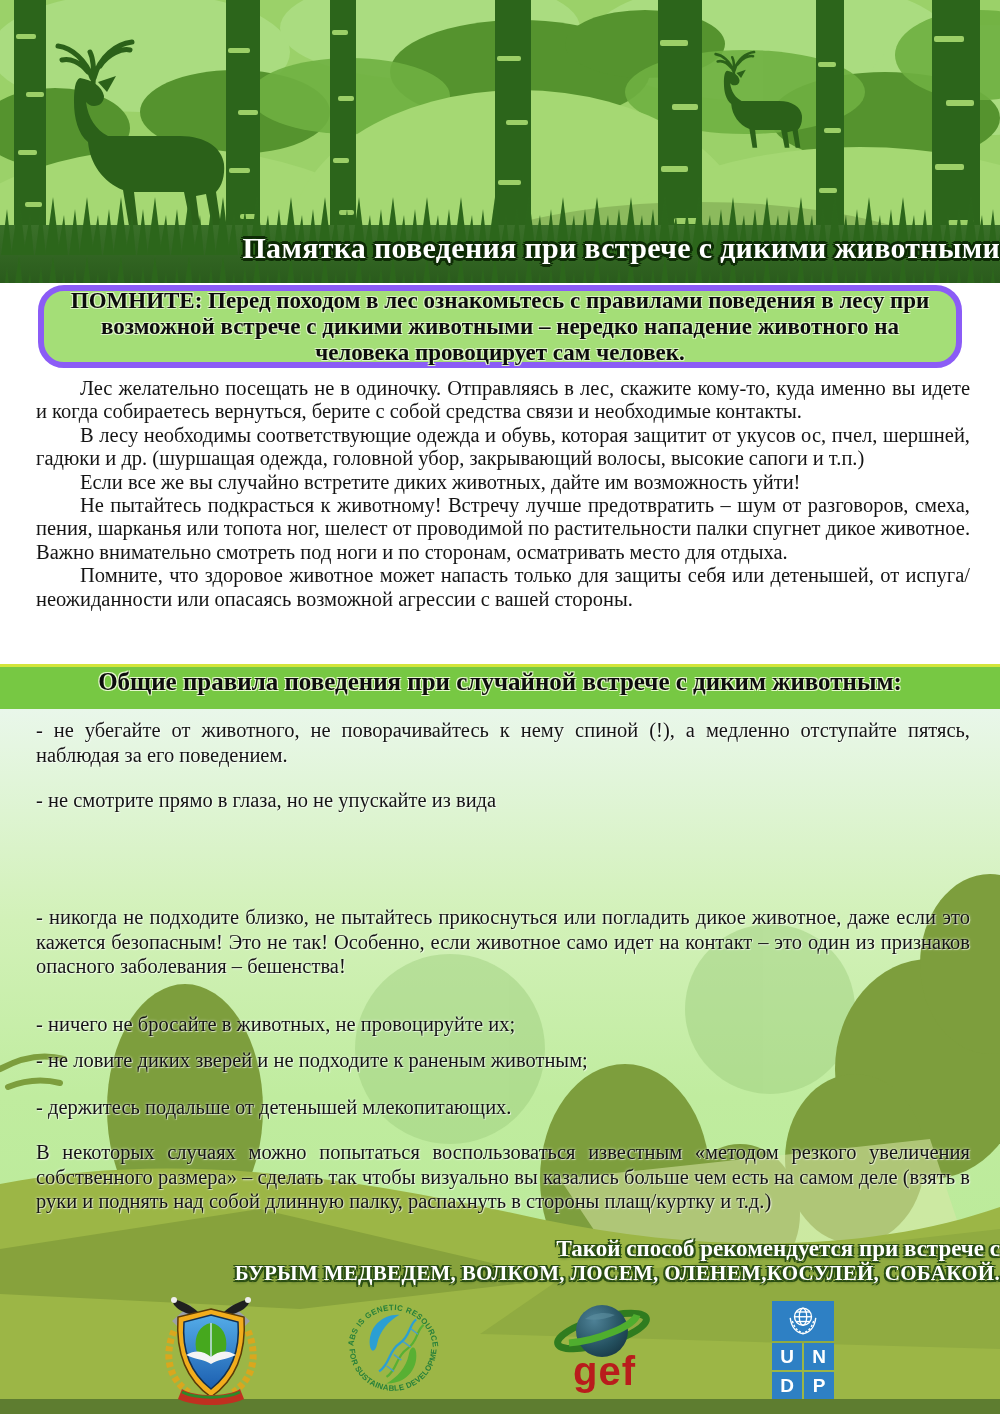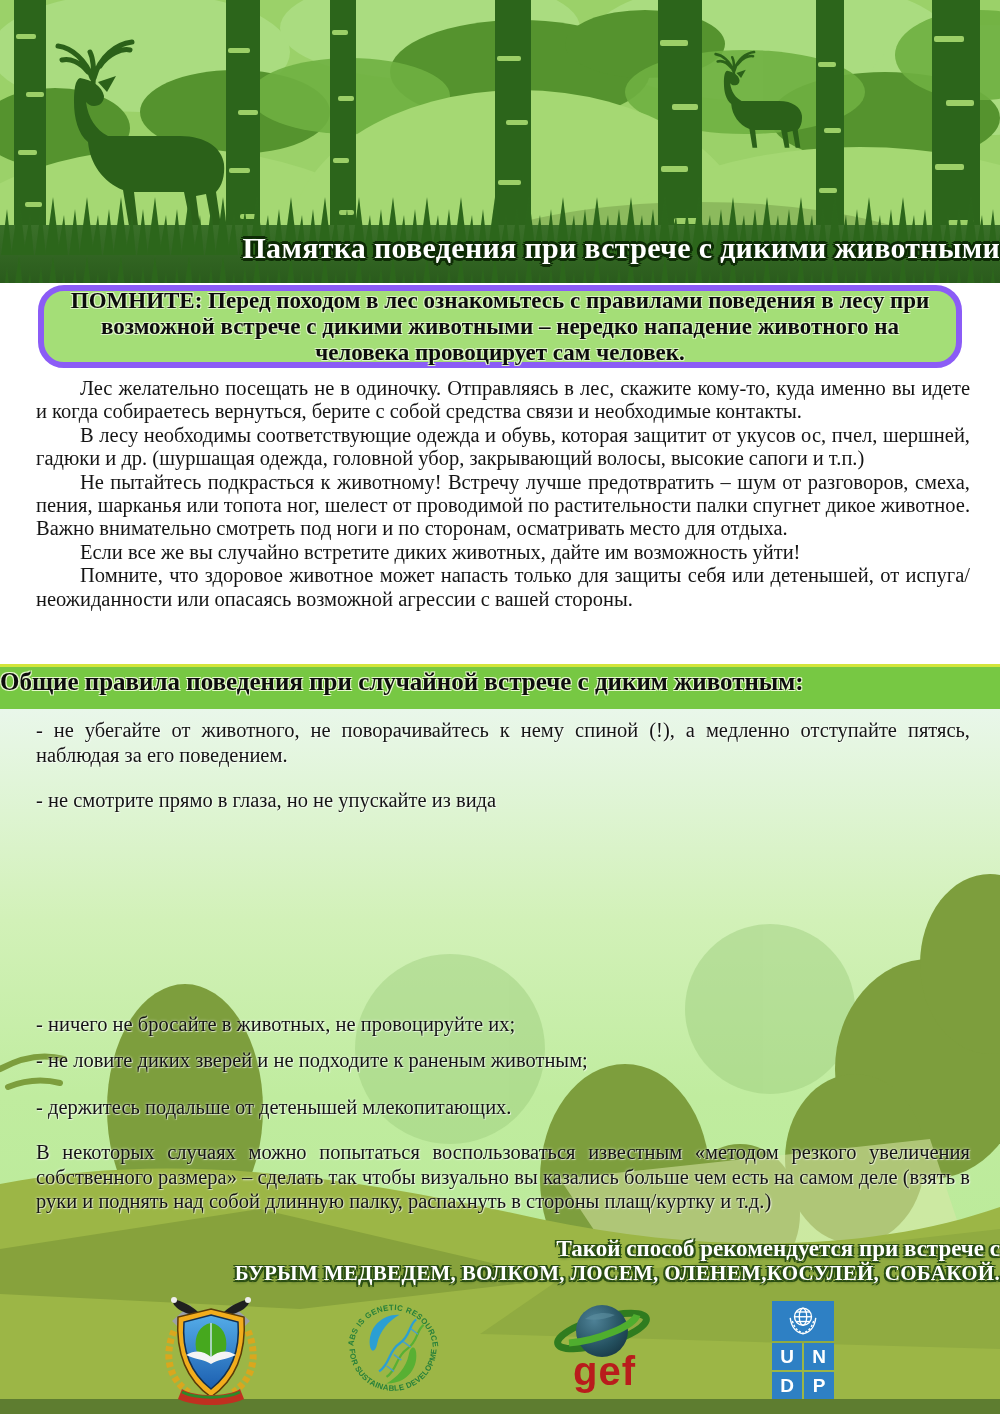--- a/index.html
+++ b/index.html
@@ -29,21 +29,21 @@
 
   
   .intro { top:377px; left:0; width:1000px; padding:0 30px 0 36px;
            font-size:20.5px; line-height:23.4px; color:#141414; }
   .intro p { text-indent:44px; text-align:justify; }
 
   
   .rules-band {
     top:664px; left:0; width:1000px; height:45px;
     background:#77c843; border-top:3px solid #d3e53a;
-    font-size:25px; font-weight:bold; color:#0d0d0d; padding-top:1px;
+    text-align:center; font-size:25px; font-weight:bold; color:#0d0d0d; padding-top:1px;
     text-shadow:-1px -1px 0 #e6f8cd, 1px -1px 0 #e6f8cd, -1px 1px 0 #e6f8cd, 1px 1px 0 #e6f8cd;
   }
 
   
   .lower { top:709px; left:0; width:1000px; height:705px; }
   .lower-art { top:0; left:0; width:1000px; height:705px; display:block; }
   .litem { position:absolute; left:36px; right:30px;
            font-size:20.5px; line-height:24.5px; color:#141414; text-align:justify;
            text-shadow:0 0 3px rgba(255,255,255,.85), 1px 1px 0 rgba(255,255,255,.55); }
   .r1 { top:9px; }  .r2 { top:79px; }  .r3 { top:126px; } .r4 { top:196px; }
@@ -165,22 +165,22 @@
 
   <div class="abs page-title">Памятка поведения при встрече с дикими животными</div>
 
   <div class="abs remember">
     <span>ПОМНИТЕ: Перед походом в лес ознакомьтесь с правилами поведения в лесу при возможной встрече с дикими животными – нередко нападение животного на человека провоцирует сам человек.</span>
   </div>
 
   <div class="abs intro">
     <p>Лес желательно посещать не в одиночку. Отправляясь в лес, скажите кому-то, куда именно вы идете и когда собираетесь вернуться, берите с собой средства связи и необходимые контакты.</p>
     <p>В лесу необходимы соответствующие одежда и обувь, которая защитит от укусов ос, пчел, шершней, гадюки и др. (шуршащая одежда, головной убор, закрывающий волосы, высокие сапоги и т.п.)</p>
+    <p>Если все же вы случайно встретите диких животных, дайте им возможность уйти!</p>
     <p>Не пытайтесь подкрасться к животному! Встречу лучше предотвратить – шум от разговоров, смеха, пения, шарканья или топота ног, шелест от проводимой по растительности палки спугнет дикое животное. Важно внимательно смотреть под ноги и по сторонам, осматривать место для отдыха.</p>
-    <p>Если все же вы случайно встретите диких животных, дайте им возможность уйти!</p>
     <p>Помните, что здоровое животное может напасть только для защиты себя или детенышей, от испуга/неожиданности или опасаясь возможной агрессии с вашей стороны.</p>
   </div>
 
   <div class="abs rules-band">
     <span>Общие правила поведения при случайной встрече с диким животным:</span>
   </div>
 
   <div class="abs lower">
 
     <svg class="abs lower-art" viewBox="0 0 1000 705" preserveAspectRatio="none">
@@ -209,20 +209,21 @@
       </g>
       <polygon points="560,470 930,430 960,520 620,560" fill="#d9e8a8" opacity=".55"></polygon>
       <path d="M0,475 C180,440 360,470 540,510 C720,548 880,540 1000,498 L1000,705 L0,705 Z" fill="#9cb646"></path>
       <path d="M0,540 L260,500 L560,570 L300,600 L0,585 Z" fill="#87a23c"></path>
       <path d="M560,570 L1000,520 L1000,640 L480,625 Z" fill="#90ab41"></path>
       <rect y="690" width="1000" height="15" fill="#5e7d30"></rect>
     </svg>
 
     <p class="litem r1">- не убегайте от животного, не поворачивайтесь к нему спиной (!), а медленно отступайте пятясь, наблюдая за его поведением.</p>
     <p class="litem r2">- не смотрите прямо в глаза, но не упускайте из вида</p>
+    <p class="litem r4">- никогда не подходите близко, не пытайтесь прикоснуться или погладить дикое животное, даже если это кажется безопасным! Это не так! Особенно, если животное само идет на контакт – это один из признаков опасного заболевания – бешенства!</p>
     <p class="litem r5">- ничего не бросайте в животных, не провоцируйте их;</p>
     <p class="litem r6">- не ловите диких зверей и не подходите к раненым животным;</p>
     <p class="litem r7">- держитесь подальше от детенышей млекопитающих.</p>
     <p class="litem method">В некоторых случаях можно попытаться воспользоваться известным «методом резкого увеличения собственного размера» – сделать так чтобы визуально вы казались больше чем есть на самом деле (взять в руки и поднять над собой длинную палку, распахнуть в стороны плащ/куртку и т.д.)</p>
 
     <div class="rec rec1">Такой способ рекомендуется при встрече с</div>
     <div class="rec rec2">БУРЫМ МЕДВЕДЕМ, ВОЛКОМ, ЛОСЕМ, ОЛЕНЕМ,КОСУЛЕЙ, СОБАКОЙ.</div>
 
     <div class="logos">
 

